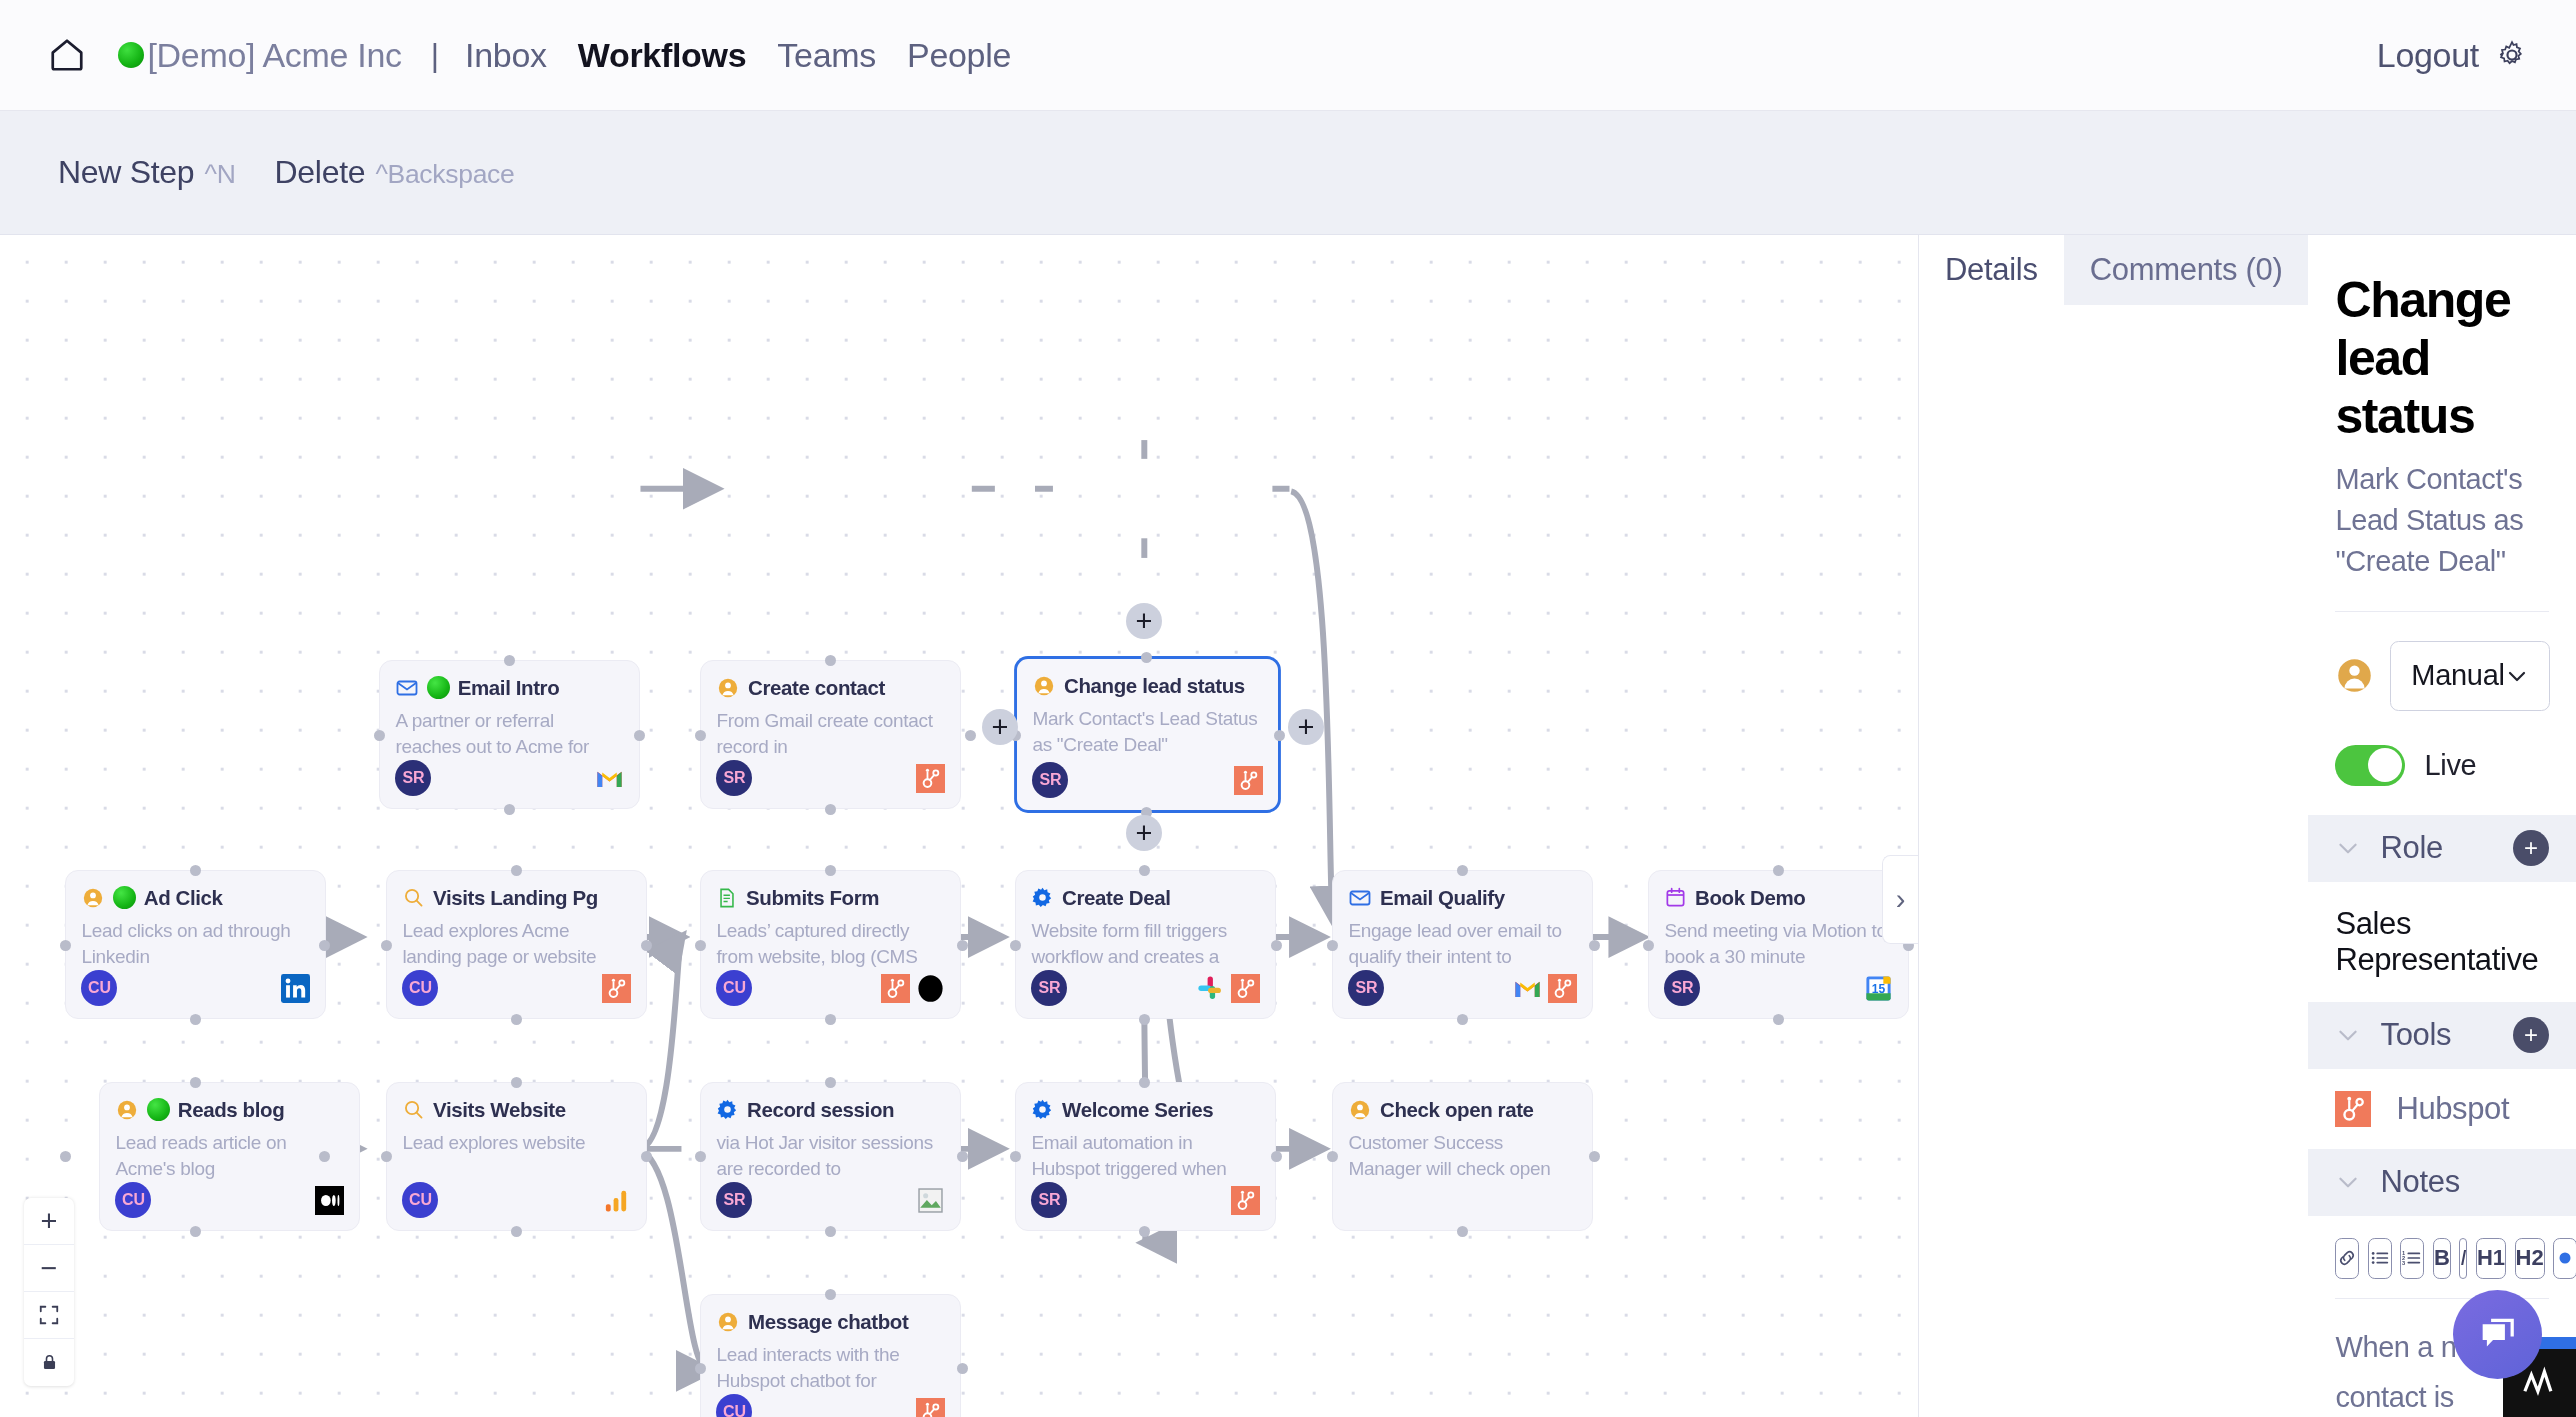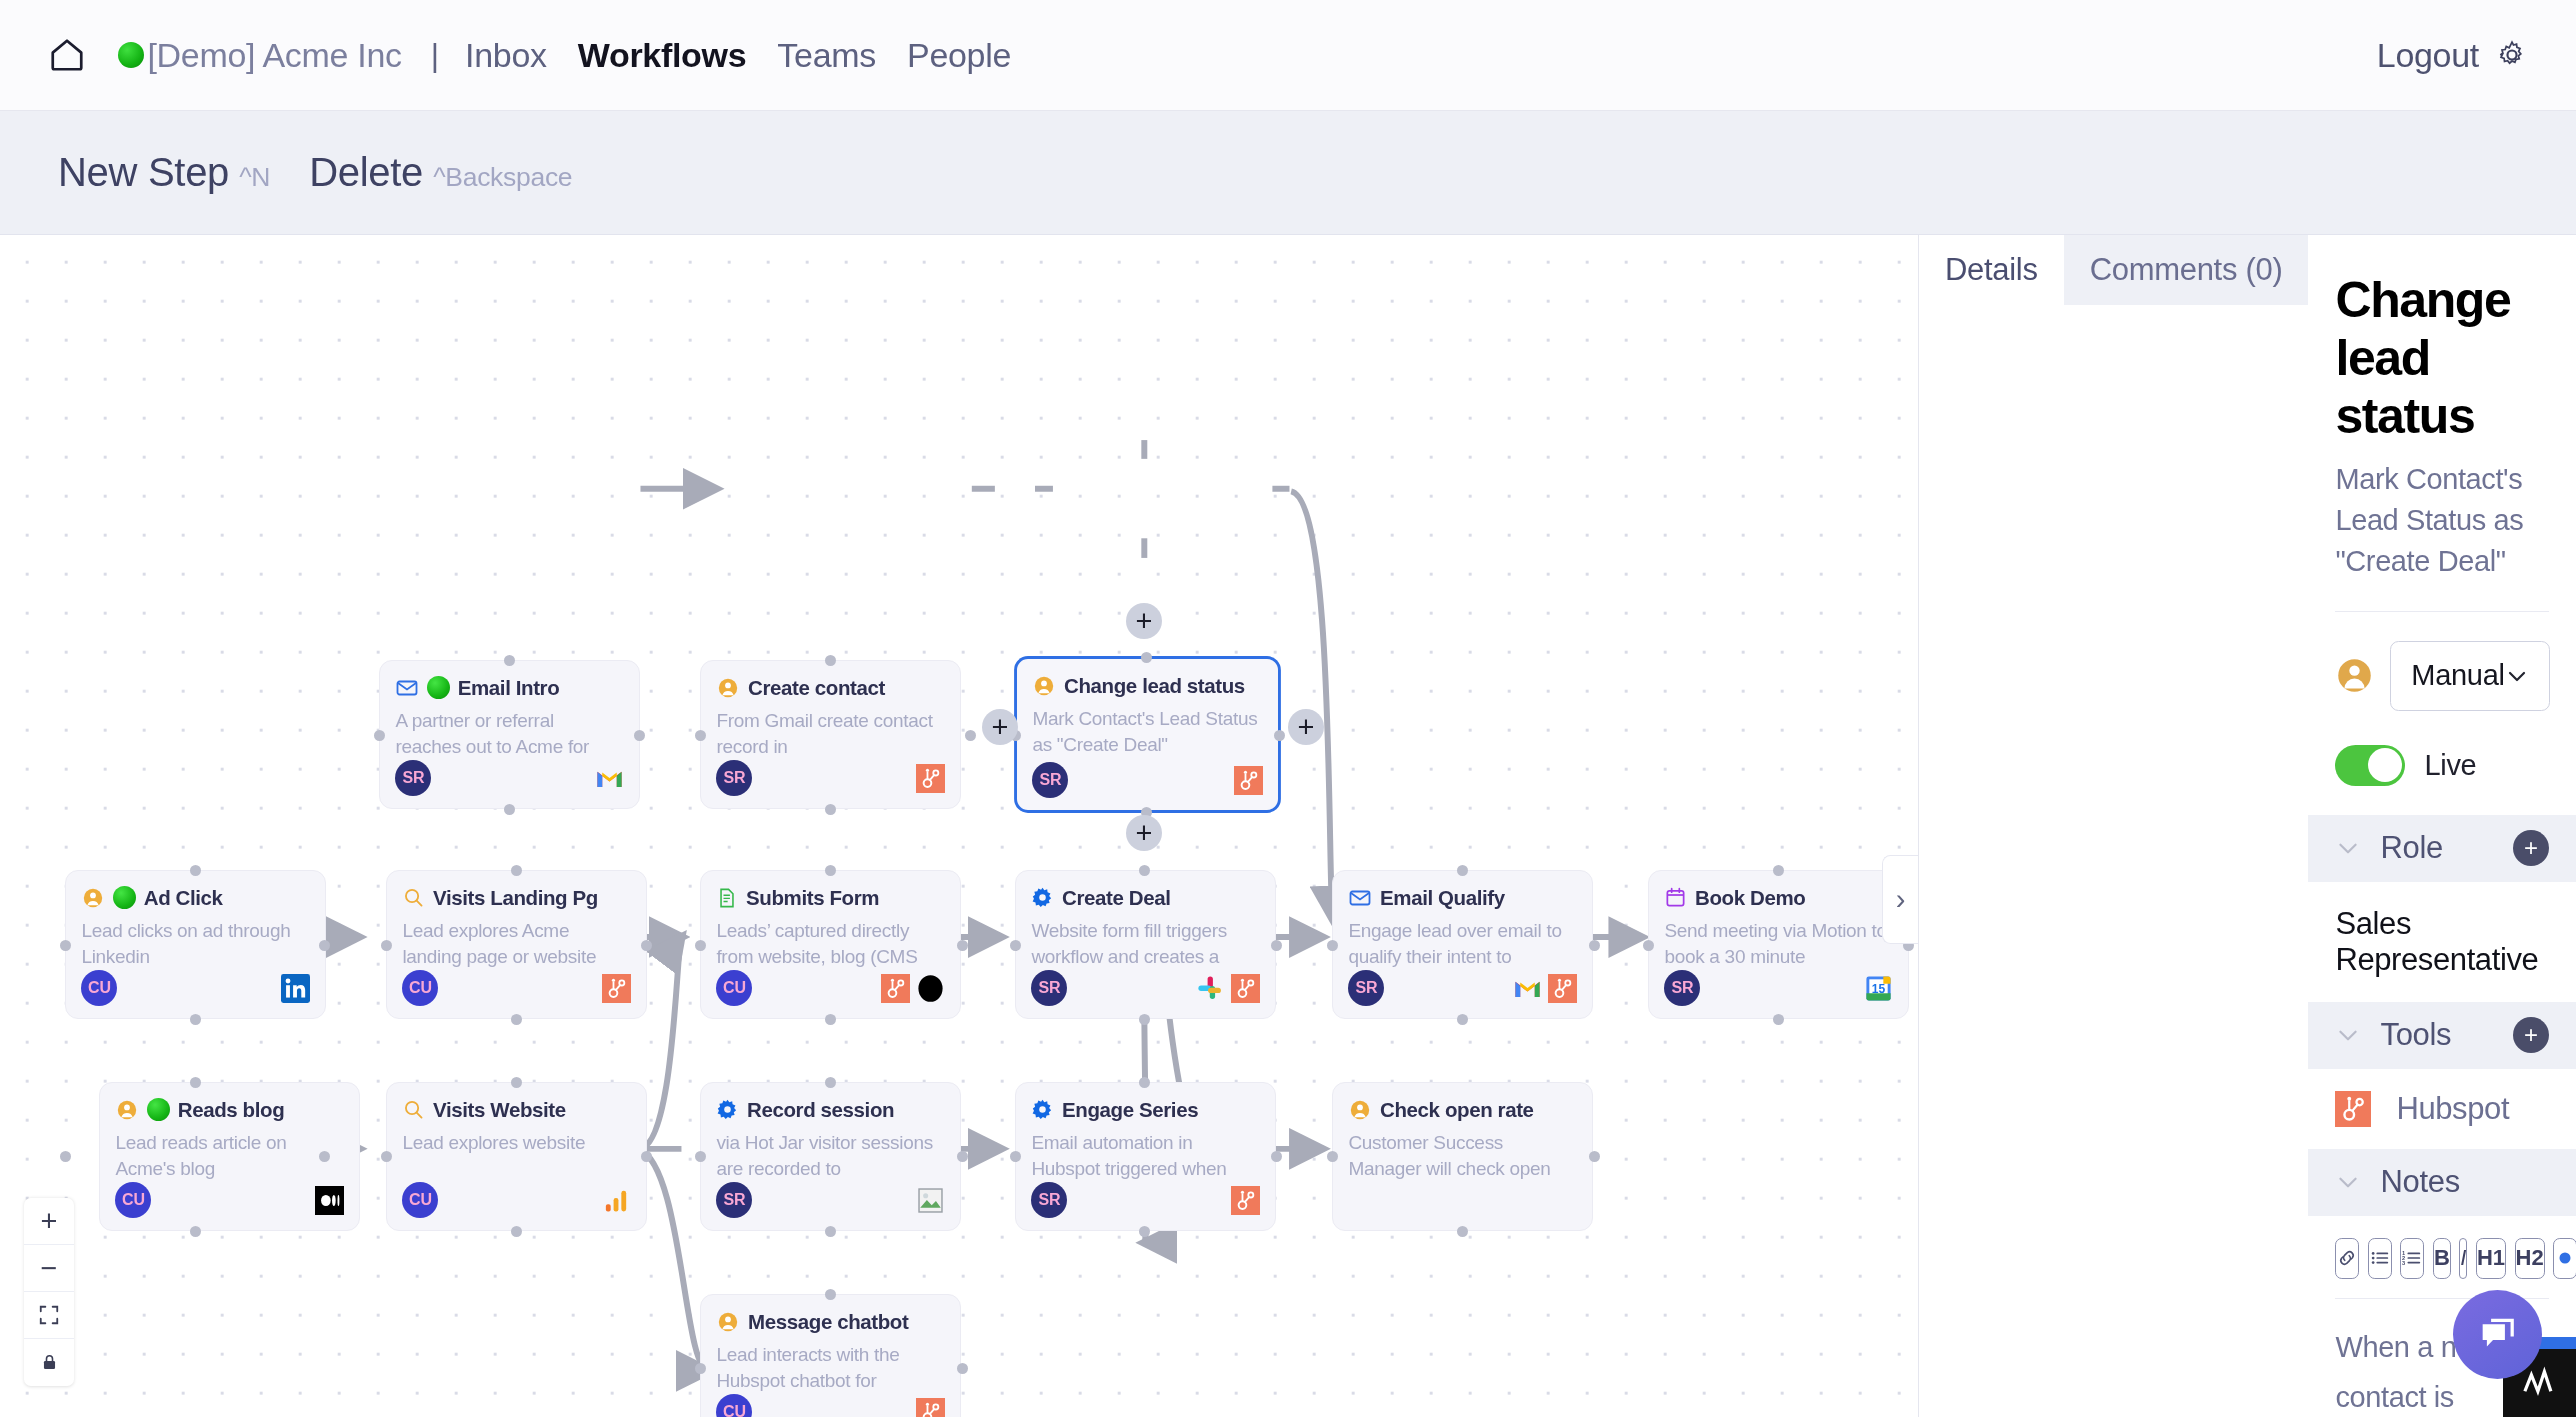--- a/index.html
+++ b/index.html
@@ -37,21 +37,21 @@
 
   
   .toolbar {
     height: 124px; width: 100%;
     background: #eef0f6;
     display: flex; align-items: center;
     padding-left: 58px; gap: 39px;
     border-bottom: 0.9px solid #e2e4ee;
   }
   .tb-item { display: flex; align-items: baseline; gap: 10.2px; cursor: pointer; }
-  .tb-label { font-size: 40px; color: #3e4263; font-weight: 400; letter-spacing: -0.3px; }
+  .tb-label { font-size: 32px; color: #3e4263; font-weight: 400; letter-spacing: -0.3px; }
   .tb-key { font-size: 26.5px; color: #a2a6c3; letter-spacing: -0.3px; }
 
   
   .main { display: flex; width: 100%; height: calc(1418px - 111px - 124px); }
 
   
   .canvas {
     position: relative; flex: 1 1 auto; height: 100%;
     background-color: #ffffff;
     background-image: radial-gradient(#d8dae6 1.4px, transparent 1.5px);
@@ -665,21 +665,21 @@
     <div class="sm-dot" style="left:825px; top:991px;"></div>
     <div class="sm-dot" style="left:695px; top:916px;"></div>
     <div class="sm-dot" style="left:957px; top:916px;"></div>
 
     <div class="node" style="left:1015px; top:847px;">
       <div class="node-head">
         <svg width="23" height="23" viewBox="0 0 24 24">
           <path d="M12 1.9l1.9 2.5 3-.9.4 3.1 3 1.1-1.4 2.8 2.1 2.3-2.4 2 .8 3-3.1.4-1.1 3-2.8-1.4-2.3 2.1-2-2.4-3 .8-.4-3.1-3-1.1 1.4-2.8L1.9 11l2.4-2-.8-3 3.1-.4 1.1-3 2.8 1.4z" fill="#1268e3"></path>
           <circle cx="12" cy="12" r="3.4" fill="#f5f5fa"></circle>
         </svg>
-        <span class="node-title">Engage Series</span>
+        <span class="node-title">Welcome Series</span>
       </div>
       <div class="node-desc">Email automation in Hubspot triggered when</div>
       <div class="node-foot">
         <div class="avatar sr">SR</div>
         <div class="tools">
           <svg class="tool" viewBox="0 0 24 24">
             <rect width="24" height="24" fill="#f07a5b"></rect>
             <circle cx="16.4" cy="7.4" r="2.1" fill="none" stroke="#fff" stroke-width="1.5"></circle>
             <circle cx="9.5" cy="15.8" r="3.2" fill="none" stroke="#fff" stroke-width="1.6"></circle>
             <path d="M15.1 9 L11.4 13.4" stroke="#fff" stroke-width="1.5"></path>

